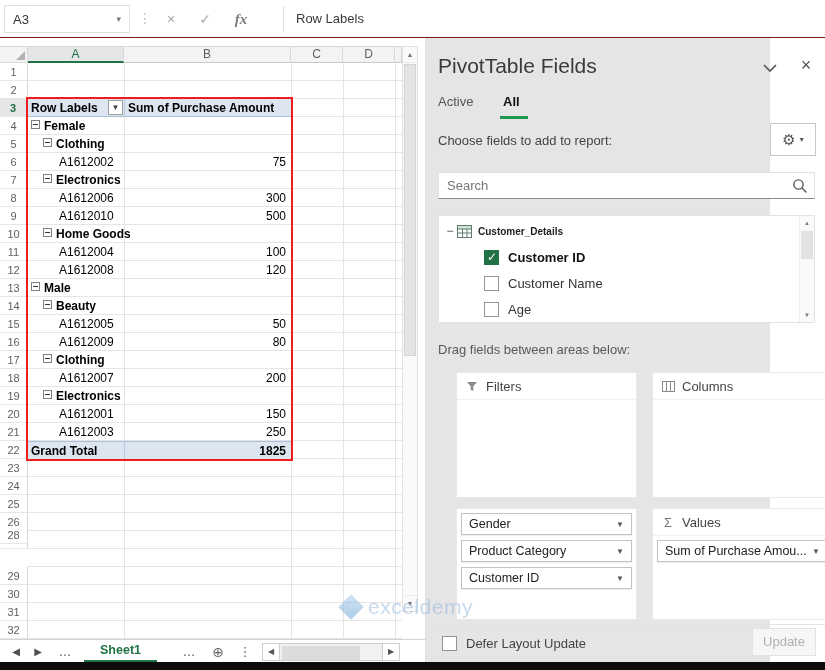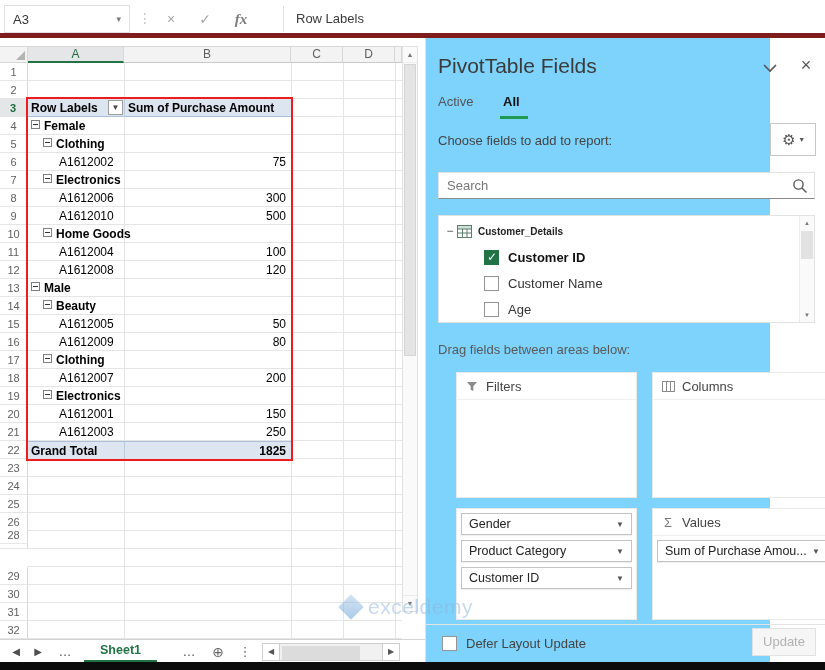--- a/index.html
+++ b/index.html
@@ -2,21 +2,21 @@
 <html><head>
 <meta charset="utf-8">
 <style>
   * { margin:0; padding:0; box-sizing:border-box; }
   html,body { background:#fff; }
   .app { position:relative; width:825px; height:670px; background:#fff; overflow:hidden;
          font-family:"Liberation Sans","DejaVu Sans",sans-serif; font-size:12px; color:#222; }
 
   
   .formula-bar { position:absolute; left:0; top:0; width:825px; height:38px; background:#fff;
-                 border-bottom:5px solid #7f1d1d; }
+                 border-bottom:1px solid #7f1d1d; }
   .name-box { position:absolute; left:4px; top:5px; width:126px; height:28px; border:1px solid #e0e0e0;
               display:flex; align-items:center; padding:0 8px; font-size:13px; color:#333; background:#fff; }
   .name-box .nb-text { flex:1; }
   .nb-arrow { color:#7a7a7a; font-size:9px; }
   .fb-dots { position:absolute; left:138px; top:10px; color:#c4c4c4; font-size:14px; }
   .fb-btn { position:absolute; top:6px; width:26px; height:26px; border:none; background:none;
             text-align:center; line-height:26px; color:#a6a6a6; font-size:14px; cursor:default; }
   .fb-btn.fx { color:#7d7d7d; font-family:"Liberation Serif",serif; font-style:italic; font-weight:bold; font-size:15px; }
   .fb-sep { position:absolute; left:283px; top:6px; width:1px; height:26px; background:#e0e0e0; }
   .formula-text { position:absolute; left:296px; top:0; height:38px; line-height:38px; font-size:13px; color:#3a3a3a; }
@@ -77,21 +77,21 @@
   .sheet-tab { position:absolute; left:84px; top:0; height:23px; line-height:20px; padding:0 16px;
                color:#217346; font-weight:bold; font-size:12.5px; border-bottom:3px solid #217346; }
   .hscroll { position:absolute; left:262px; top:3px; width:138px; height:18px; }
   .hs-btn { position:absolute; top:0; width:18px; height:18px; border:1px solid #cfcfcf; background:#fff;
             text-align:center; line-height:16px; font-size:8px; color:#555; }
   .hs-track { position:absolute; left:18px; top:0; width:102px; height:18px; background:#f1f1f1;
               border-top:1px solid #cfcfcf; border-bottom:1px solid #cfcfcf; }
   .hs-thumb { position:absolute; left:2px; top:2px; width:78px; height:14px; background:#dcdcdc; }
 
   
-  .pane { position:absolute; left:425px; top:38px; width:345px; height:624px; background:#7dd3fc;
+  .pane { position:absolute; left:425px; top:38px; width:345px; height:624px; background:#e5e5e5;
           border-left:1px solid #e0e0e0; }
   .pane-title { position:absolute; left:12px; top:16px; font-size:21px; color:#3a3a3a; }
   .pane-chevron { position:absolute; left:336px; top:24px; width:18px; height:14px; cursor:default; }
   .pane-close { position:absolute; left:370px; top:16px; width:20px; height:22px; font-size:18px;
                 line-height:22px; text-align:center; color:#555; }
   .pane-tab { position:absolute; top:56px; font-size:13px; color:#555; }
   .pane-tab.all { color:#111; font-weight:bold; }
   .tab-underline { position:absolute; left:74px; top:78px; width:28px; height:3px; background:#1f9950; }
   .choose-label { position:absolute; left:12px; top:95px; font-size:13px; color:#444; }
   .gear-box { position:absolute; left:344px; top:85px; width:46px; height:33px; border:1px solid #c6c6c6;

